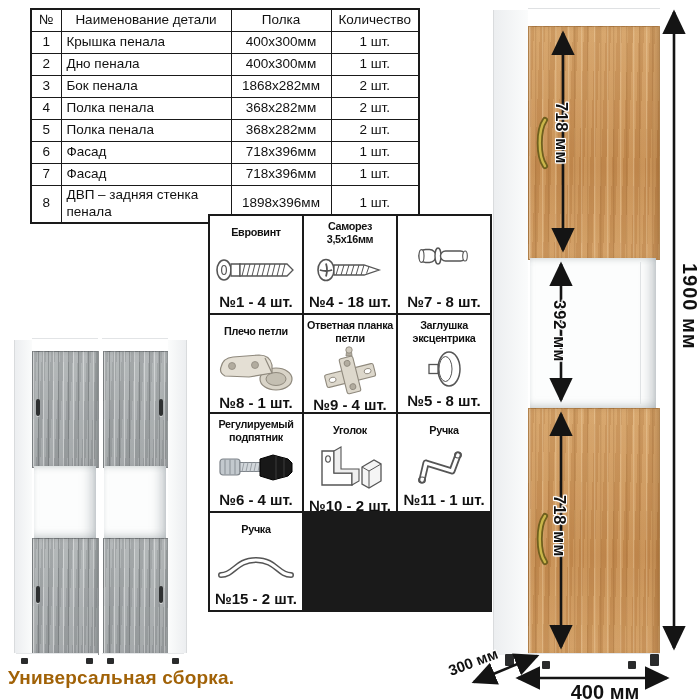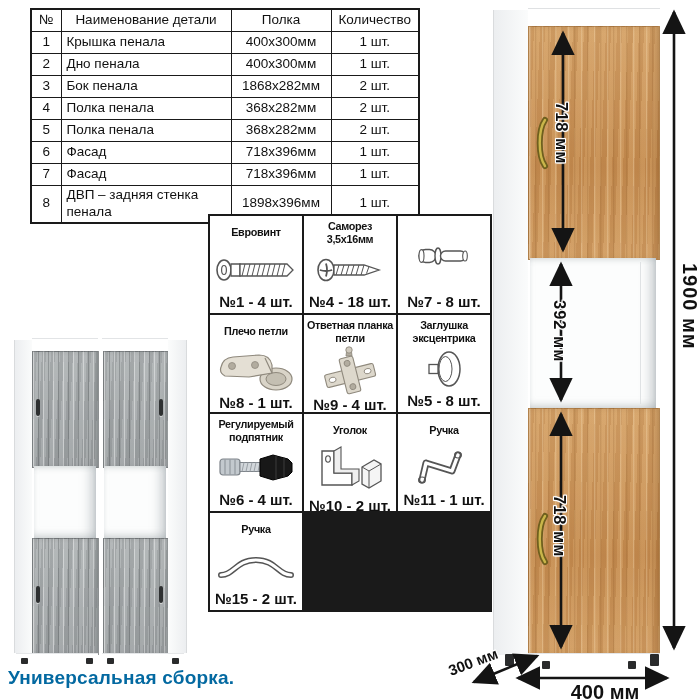--- a/index.html
+++ b/index.html
@@ -53,21 +53,21 @@
 
   
   .halo{text-shadow:-1px 0 #fff,1px 0 #fff,0 -1px #fff,0 1px #fff,
         -1px -1px #fff,1px 1px #fff,-1px 1px #fff,1px -1px #fff,0 0 3px #fff;}
   .vdim{position:absolute;writing-mode:vertical-rl;font-weight:bold;font-size:16.5px;
         letter-spacing:1px;white-space:nowrap;color:#111;}
   .hdim{position:absolute;font-weight:bold;color:#111;white-space:nowrap;}
   svg.dims{position:absolute;left:0;top:0;pointer-events:none;}
 
   .footer-caption{position:absolute;left:8px;top:667px;font-weight:bold;font-size:19px;
-        letter-spacing:0.2px;color:#0369a1;}
+        letter-spacing:0.2px;color:#a16207;}
 
   .mini-handle{position:absolute;width:4px;height:17px;background:#2e3031;border-radius:2px;
         box-shadow:0 1px 0 rgba(255,255,255,.5);}
 </style>
 </head>
 <body>
 
 <div class="sheet">
 
   <table class="parts" style="border:2px solid #1a1a1a;">

